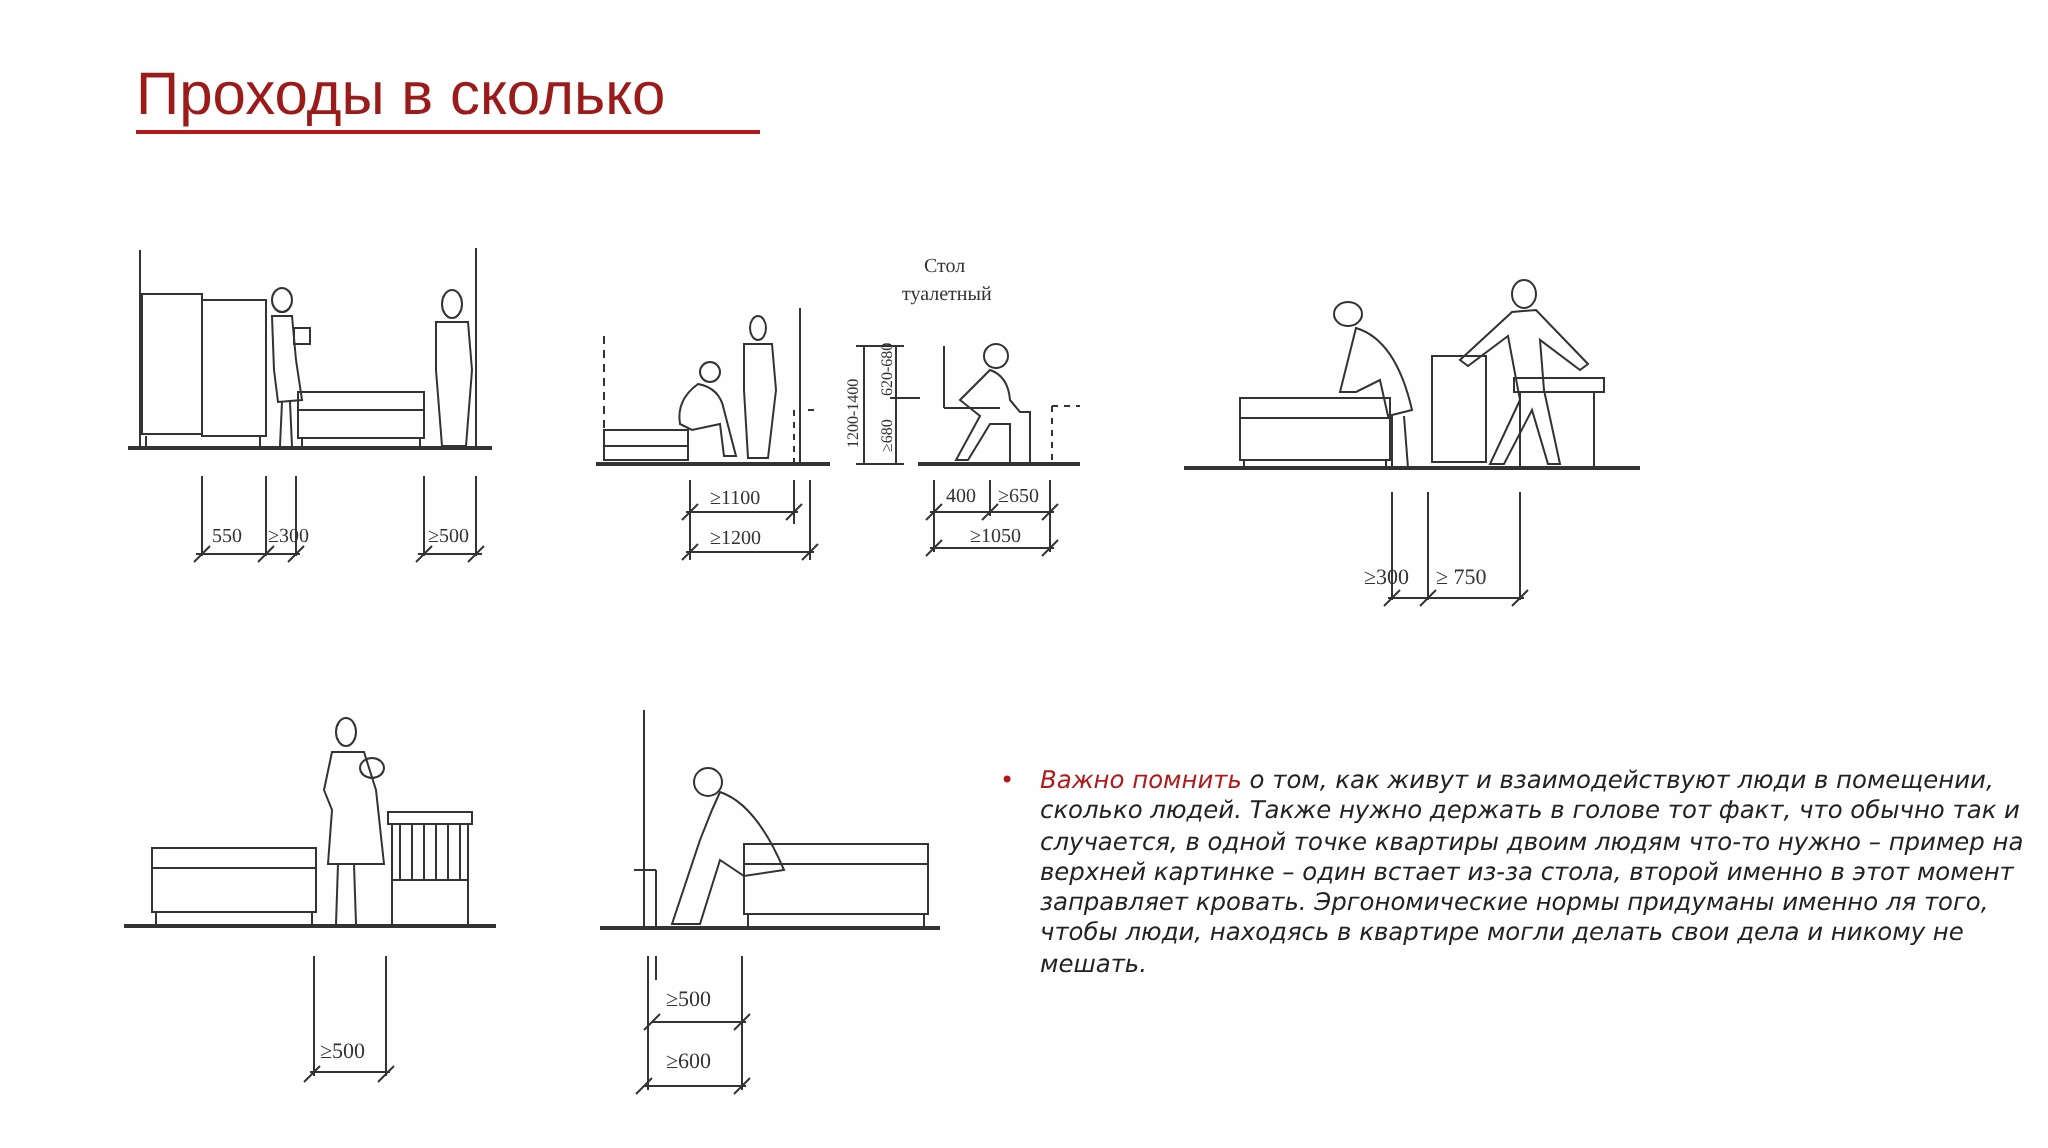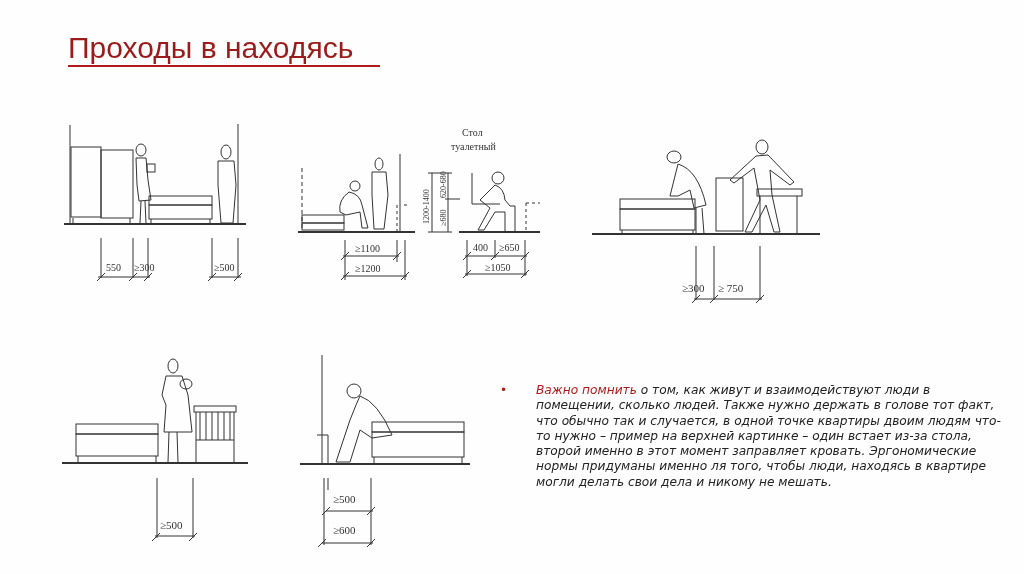--- a/index.html
+++ b/index.html
@@ -5,26 +5,26 @@
   html, body { margin:0; padding:0; }
   body { width:1024px; height:574px; background:#fefefe; position:relative; overflow:hidden; font-family:"Liberation Sans", sans-serif; }
   .title { position:absolute; left:68px; top:30px; font-size:30px; color:#9b1b1b; font-family:"Liberation Sans", sans-serif; line-height:36px; }
   .title-rule { position:absolute; left:68px; top:65px; width:312px; height:2px; background:#b01a1a; }
   svg.drawing { position:absolute; left:0; top:0; }
   .dim { font-family:"Liberation Serif", serif; font-size:10px; fill:#333; }
   .lbl { font-family:"Liberation Serif", serif; font-size:10px; fill:#333; }
   .bullet-block { position:absolute; left:512px; top:383px; width:500px; font-family:"DejaVu Sans", sans-serif; font-style:italic; font-size:12.2px; line-height:15.3px; color:#222; }
   .bullet-dot { position:absolute; left:-12px; top:0; color:#b01a1a; font-style:normal; font-size:12px; }
   .highlight { color:#b01a1a; }
-  .bullet-text { padding-left:8px;margin-left:16px; }
+  .bullet-text { padding-left:8px; }
 </style>
 </head>
 <body>
 
-<div class="title">Проходы в находясь</div>
+<div class="title">Проходы в сколько</div>
 <div class="title-rule"></div>
 
 <svg class="drawing" width="1024" height="574" viewBox="0 0 1024 574" fill="none" stroke="#333" stroke-width="1">
 
   <g>
     <line x1="70" y1="125" x2="70" y2="224"></line>
     <line x1="238" y1="124" x2="238" y2="224"></line>
     <line x1="64" y1="224" x2="246" y2="224" stroke-width="2"></line>
     <rect x="71" y="147" width="30" height="70"></rect>
     <rect x="101" y="150" width="32" height="68"></rect>

